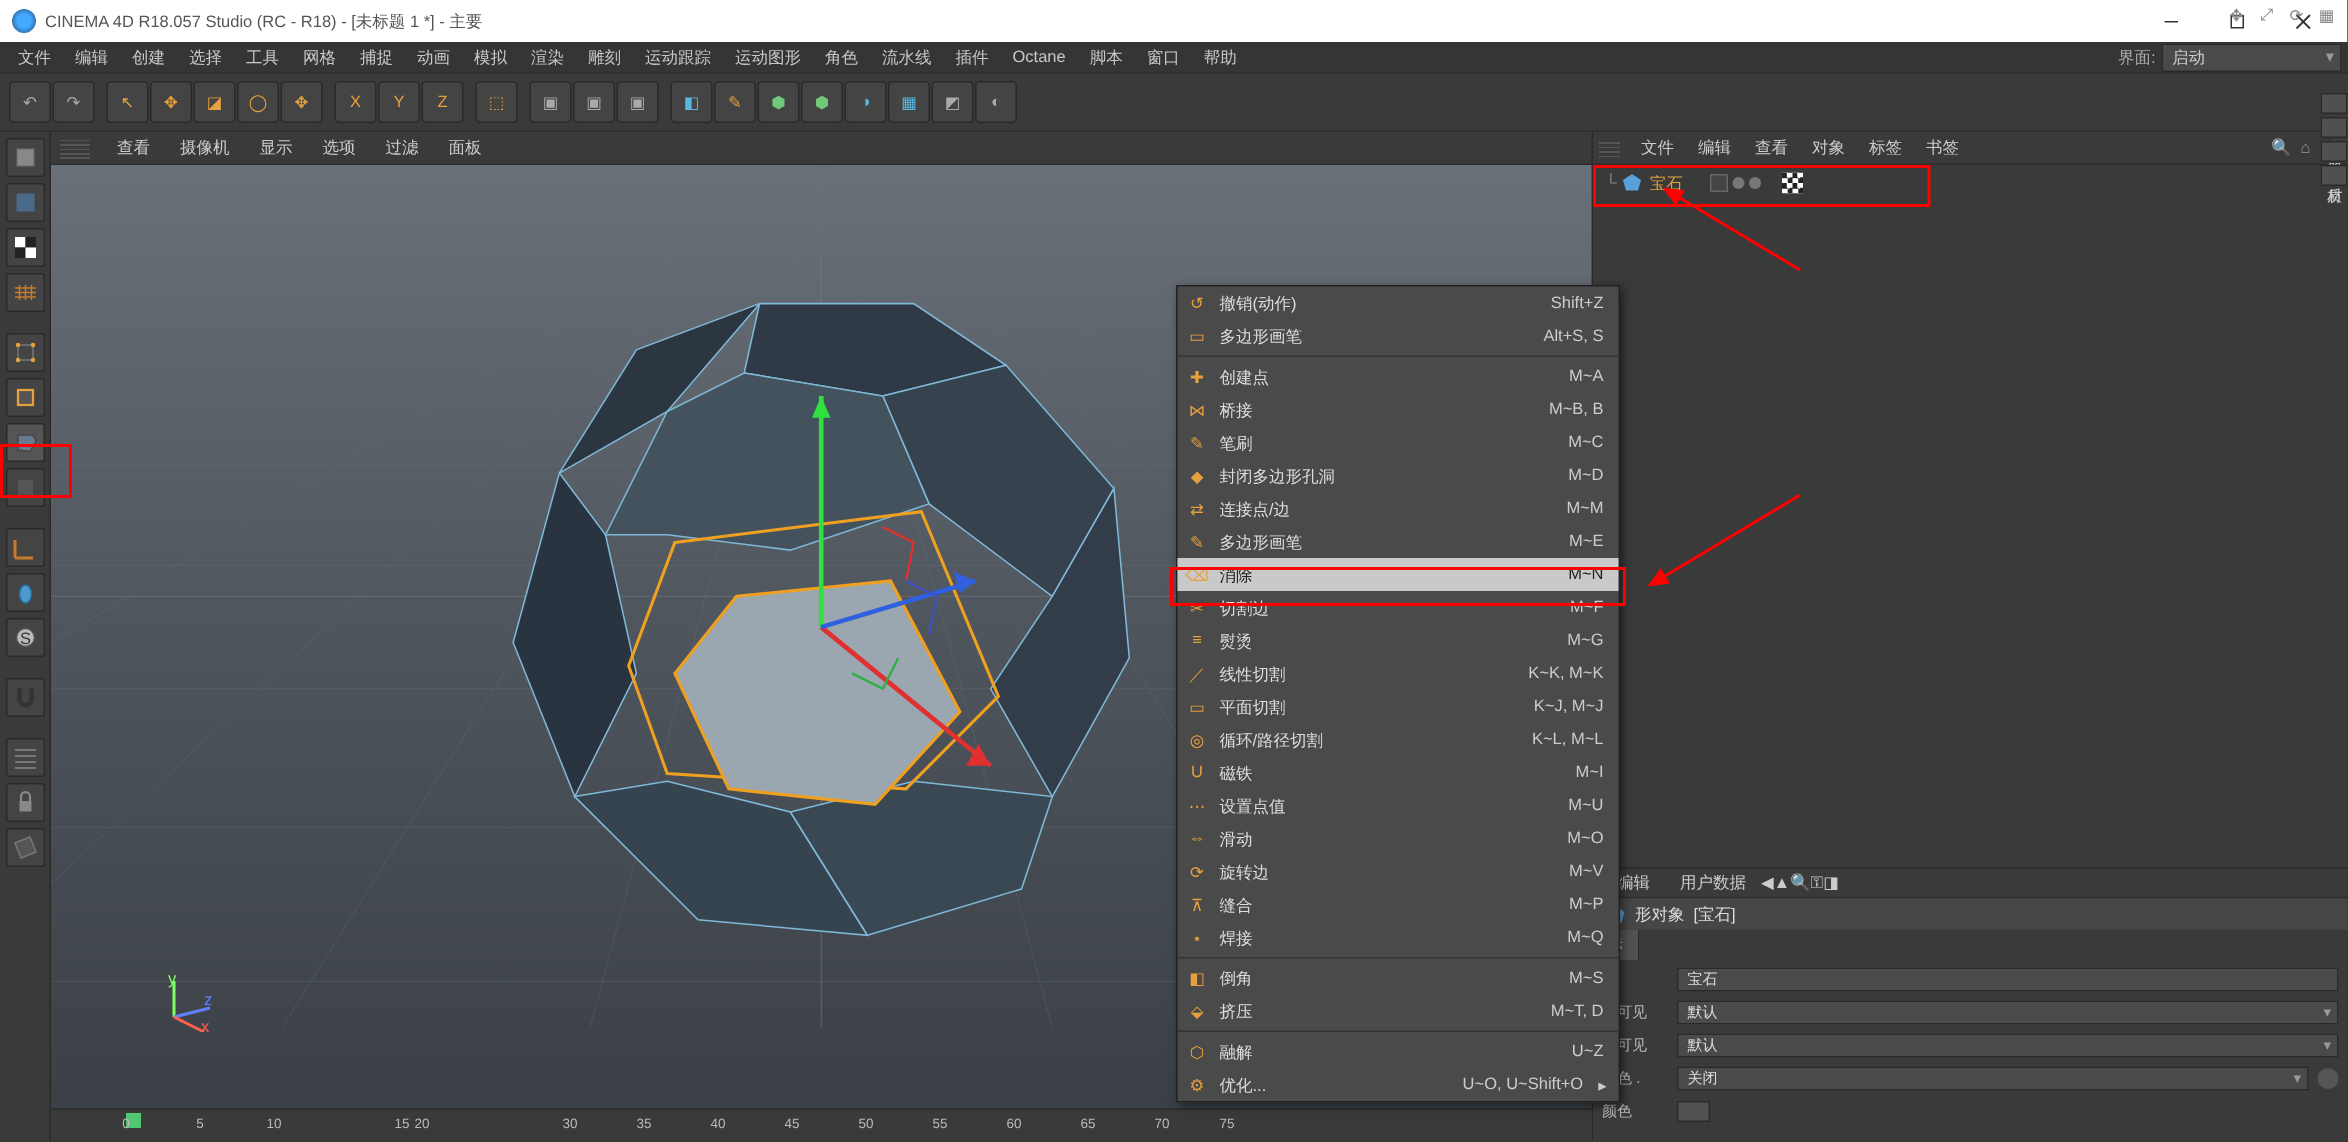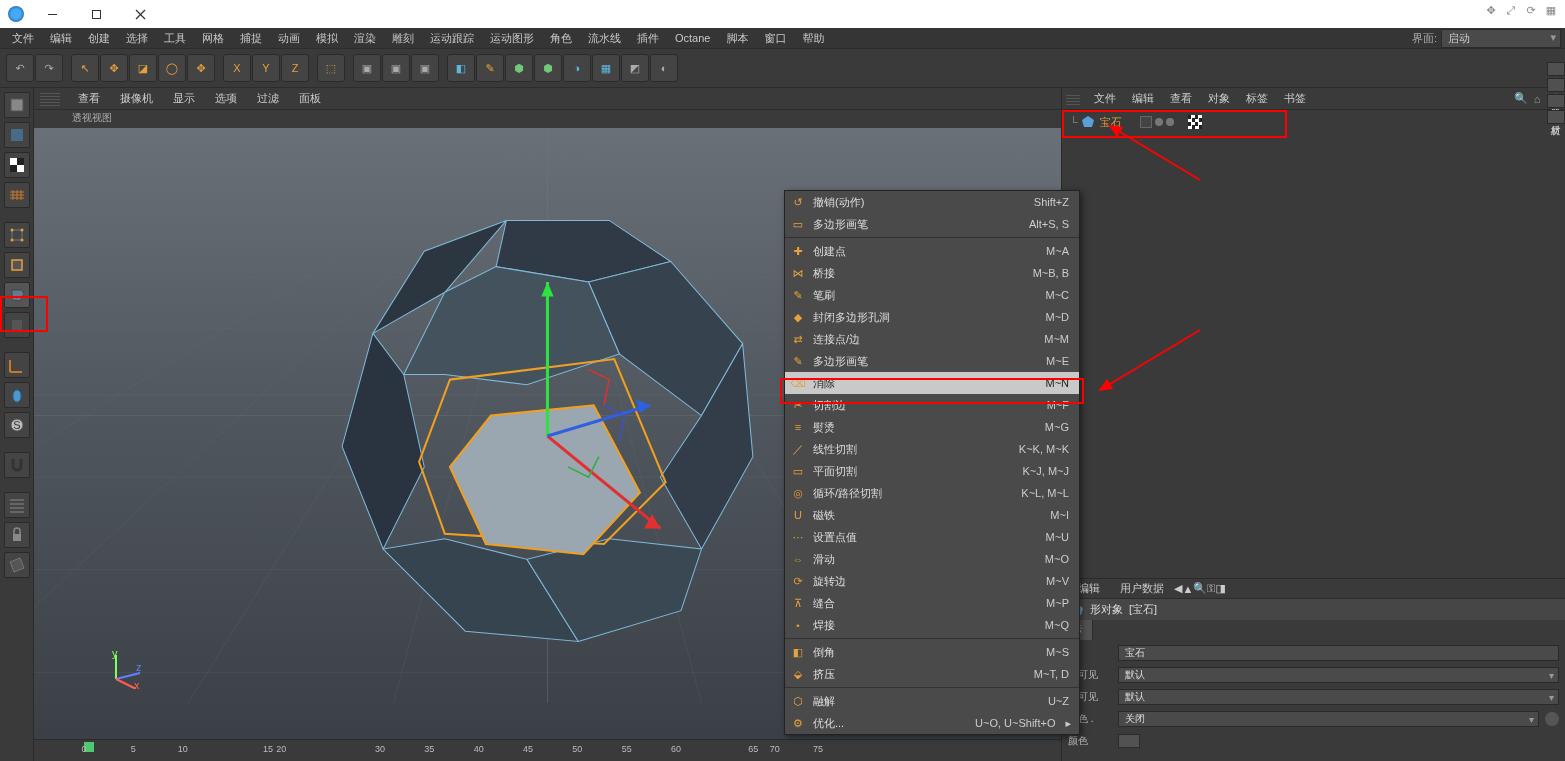--- a/index.html
+++ b/index.html
@@ -115,20 +115,21 @@
 
 .vpnav { position: absolute; right: 6px; top: 2px; display: flex; gap: 4px; color: #888; }
 .vpnav span { width: 16px; height: 16px; display: flex; align-items: center; justify-content: center; }
 
 </style>
 </head>
 <body>
 
 <div class="titlebar">
   <div class="appicon"></div>
+  <div class="title">CINEMA 4D R18.057 Studio (RC - R18) - [未标题 1 *] - 主要</div>
   <div class="wbtn">
       <svg viewBox="0 0 11 11">
         <line x1="1" y1="5.5" x2="10" y2="5.5" stroke="#333" stroke-width="1"></line>
       </svg>
     </div>
   <div class="wbtn">
       <svg viewBox="0 0 11 11">
         <rect x="1.5" y="1.5" width="8" height="8" fill="none" stroke="#333" stroke-width="1"></rect>
       </svg>
     </div>
@@ -307,21 +308,20 @@
       <span class="vpitem">过滤</span>
       <span class="vpitem">面板</span>
       <div class="spacer"></div>
       <div class="vpnav">
         <span>✥</span>
         <span>⤢</span>
         <span>⟳</span>
         <span>▦</span>
       </div>
     </div>
-    <div class="vplabel">透视视图</div>
     <div class="viewport">
       <svg class="gridfloor" viewBox="0 0 1000 560" preserveAspectRatio="none">
 
         <g stroke="#7a8088" stroke-width="0.5" opacity="0.6">
           <line x1="0" y1="280" x2="1000" y2="280"></line>
           <line x1="500" y1="0" x2="500" y2="560"></line>
         </g>
         <g stroke="#6a7078" stroke-width="0.4" opacity="0.55">
 
           <line x1="-200" y1="40" x2="1200" y2="40"></line>
@@ -398,21 +398,21 @@
         <div class="ticklabel" style="left: 198px; margin-left: 36px;">15</div>
         <div class="ticklabel" style="left: 247.333px;">20</div>
         <div class="ticklabel" style="left: 296.667px; margin-top: 38px;">25</div>
         <div class="ticklabel" style="left: 346px;">30</div>
         <div class="ticklabel" style="left: 395.333px;">35</div>
         <div class="ticklabel" style="left: 444.667px;">40</div>
         <div class="ticklabel" style="left: 494px;">45</div>
         <div class="ticklabel" style="left: 543.333px;">50</div>
         <div class="ticklabel" style="left: 592.667px; text-align: center;">55</div>
         <div class="ticklabel" style="left: 642px;">60</div>
-        <div class="ticklabel" style="left: 691.333px; margin-left: 28px;">65</div>
+        <div class="ticklabel" style="left: 691.333px;">65</div>
         <div class="ticklabel" style="left: 740.667px;">70</div>
         <div class="ticklabel" style="left: 784px;">75</div>
       </div>
   </div>
 
   <div class="rightcol">
     <div class="menurow">
       <div style="width:14px;height:12px;background:repeating-linear-gradient(0deg,#555,#555 1px,transparent 1px,transparent 3px);margin-right:6px;"></div>
       <span class="mi">文件</span>
       <span class="mi">编辑</span>

